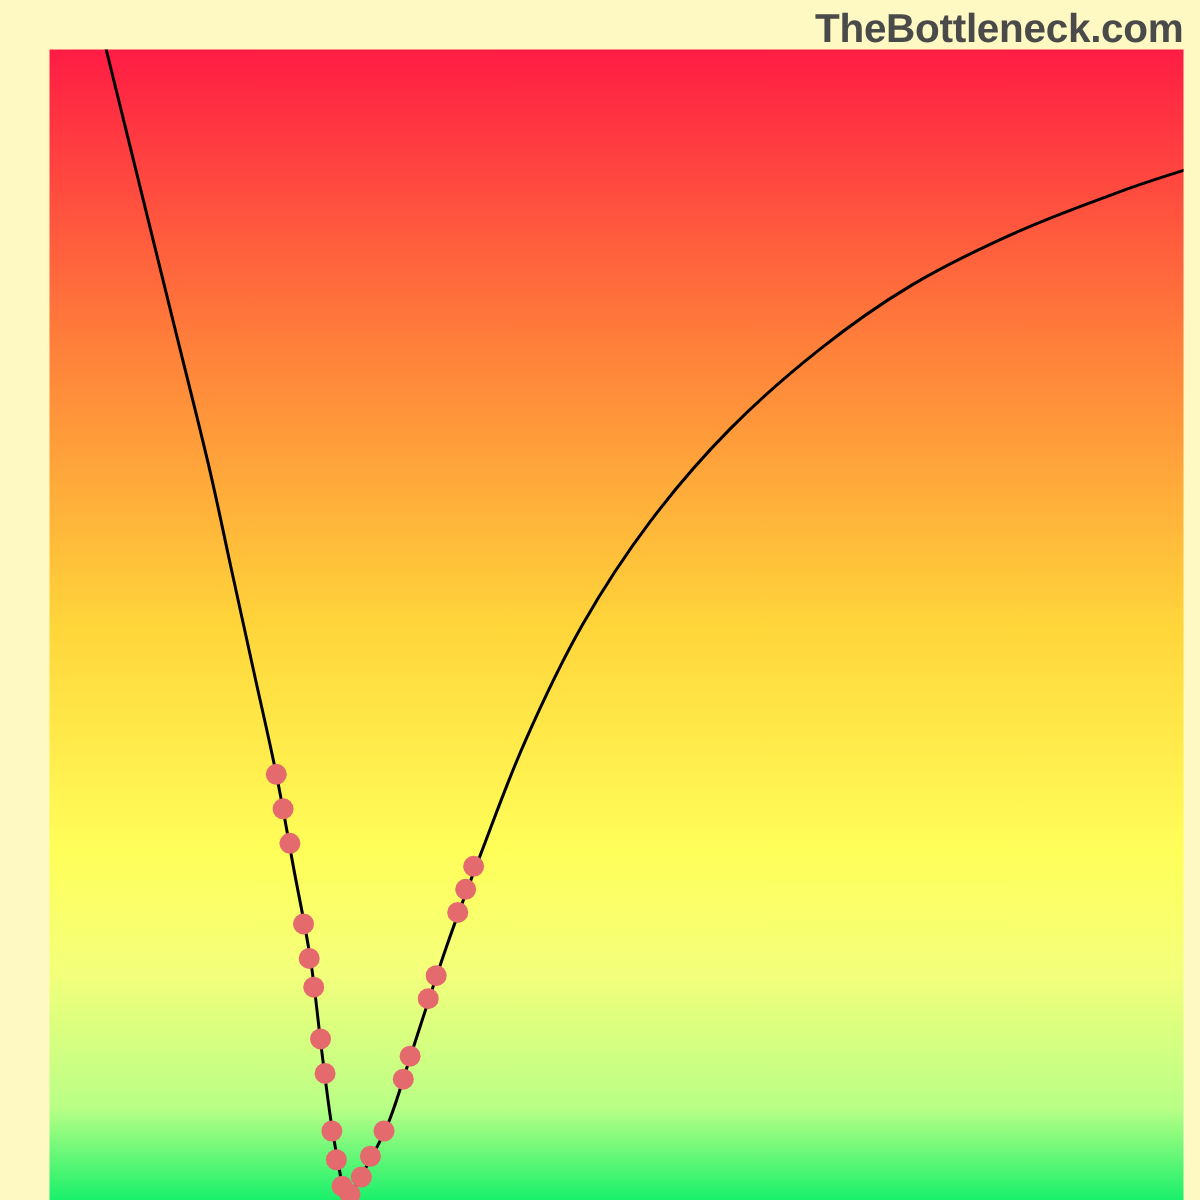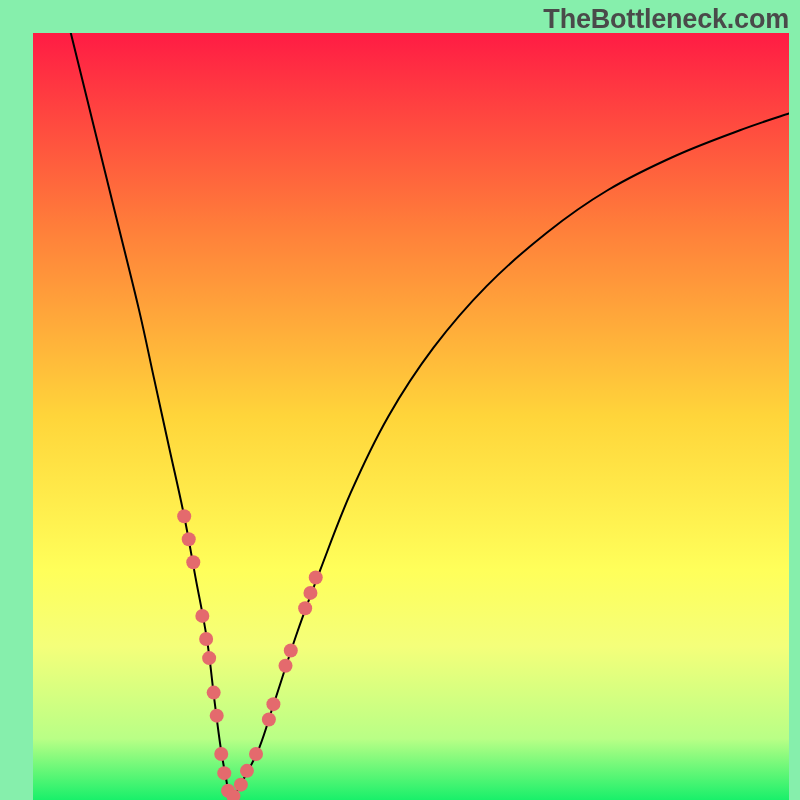--- a/index.html
+++ b/index.html
@@ -7,21 +7,21 @@
     padding: 0;
     width: 800px;
     height: 800px;
     overflow: hidden;
     background: #000;
     font-family: Arial, Helvetica, sans-serif;
   }
   .frame {
     position: absolute;
     inset: 0;
-    background: #86efac;
+    background: #fef9c3;
   }
   .watermark {
     position: absolute;
     font-weight: 700;
     text-align: right;
     letter-spacing: -0.2px;
   }
 </style>
 </head>
 <body>

